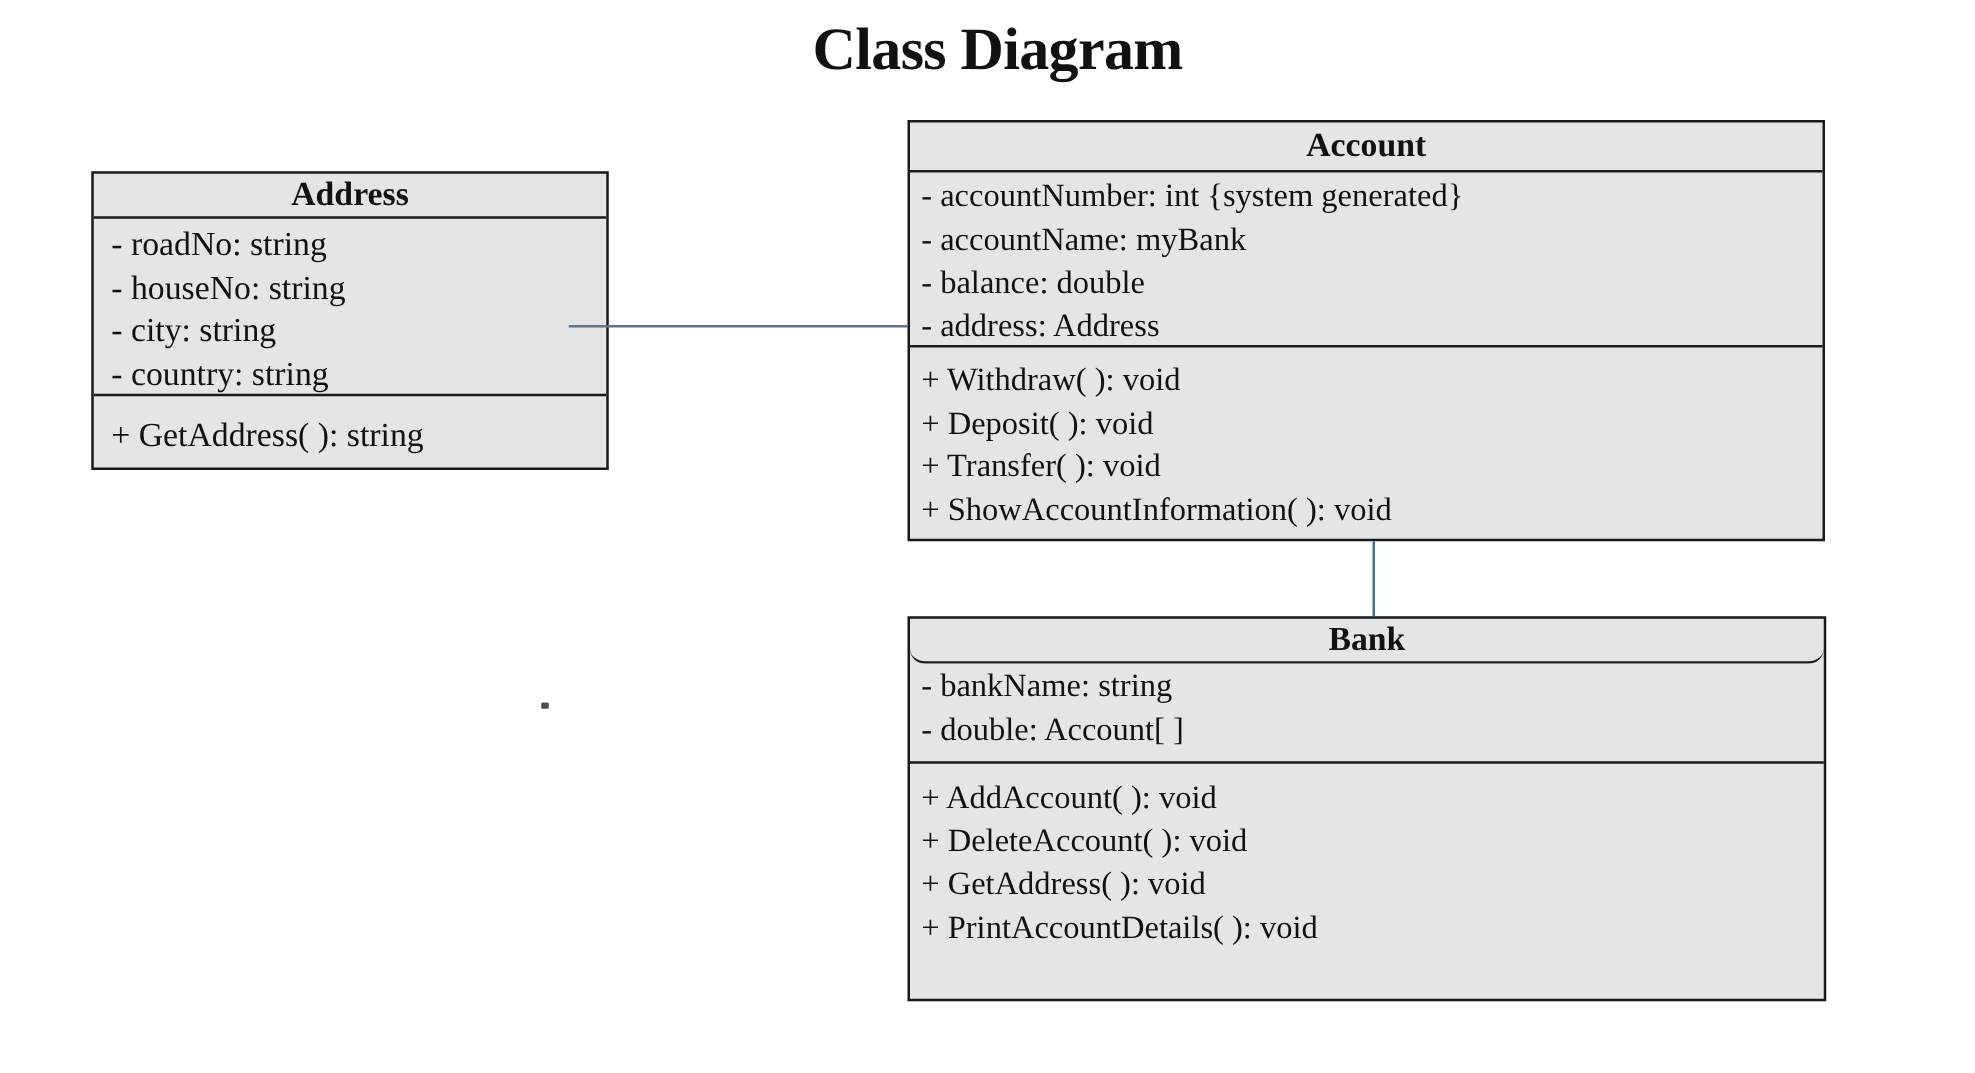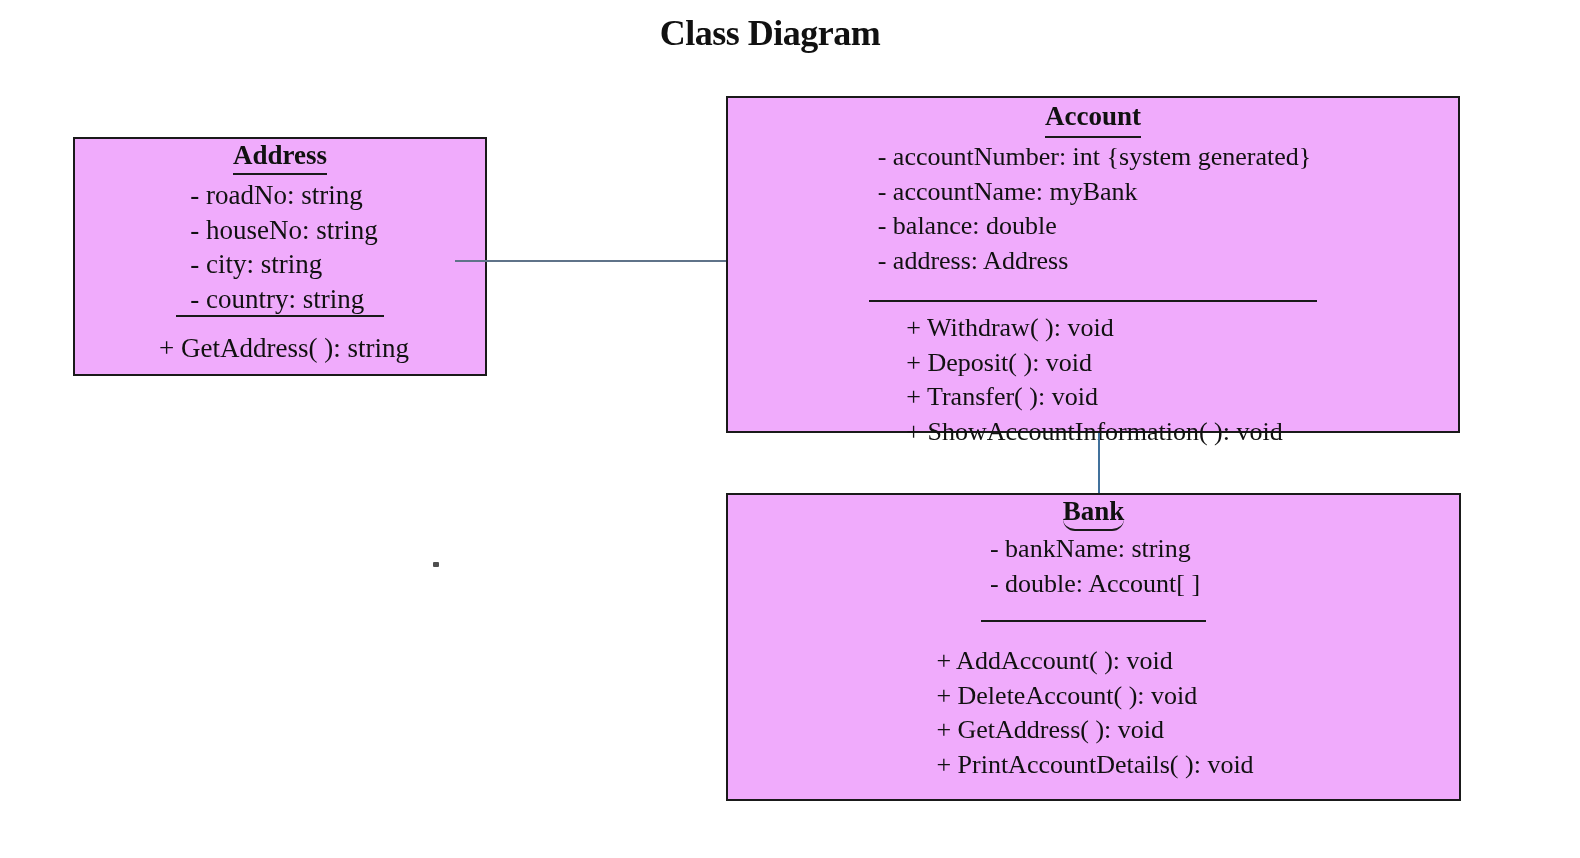--- a/index.html
+++ b/index.html
@@ -9,33 +9,32 @@
     font-family: "Liberation Serif", serif;
     position: relative;
     overflow: hidden;
     color: #111111;
   }
   .diagram-title {
     position: absolute;
     left: 650px; top: 12px;
     width: 240px;
     text-align: center;
-    font-size: 36px;
+    font-size: 48px;
     font-weight: 700;
     letter-spacing: -0.5px;
     white-space: nowrap;
   }
   .uml-box {
     position: absolute;
-    background: #f0abfc;
+    background: #e5e5e5;
     border: 2px solid #1a1a1a;
     box-sizing: border-box;
     display: flex;
     flex-direction: column;
-    align-items: center;
   }
   .uml-header {
     border-bottom: 2px solid #1a1a1a;
     box-sizing: border-box;
     text-align: center;
     font-weight: 700;
     font-size: 27px;
     flex: 0 0 auto;
   }
   .uml-attrs {
@@ -55,28 +54,28 @@
 
   
   #box-address { left: 73px; top: 137px; width: 414px; height: 239px; }
   #box-address .uml-header { height: 36px; line-height: 33px; }
   #box-address .uml-attrs  { height: 142px; padding: 3px 6px 0 14px; font-size: 27px; }
   #box-address .uml-methods{ padding: 14px 6px 0 14px; font-size: 27px; }
 
   
   #box-account { left: 726px; top: 96px; width: 734px; height: 337px; }
   #box-account .uml-header { height: 40px; line-height: 37px; }
-  #box-account .uml-attrs  { height: 164px; padding: 2px 6px 0 9px; }
+  #box-account .uml-attrs  { height: 140px; padding: 2px 6px 0 9px; }
   #box-account .uml-methods{ padding: 9px 6px 0 9px; }
 
   
   #box-bank { left: 726px; top: 493px; width: 735px; height: 308px; }
   #box-bank .uml-header { height: 36px; line-height: 33px; border-radius: 12px; }
-  #box-bank .uml-attrs  { height: 91px; padding: 1px 6px 0 9px; }
-  #box-bank .uml-methods{ padding: 10px 6px 0 9px; margin-top: 12px; }
+  #box-bank .uml-attrs  { height: 80px; padding: 1px 6px 0 9px; }
+  #box-bank .uml-methods{ padding: 10px 6px 0 9px; }
 
   .connector-h {
     position: absolute;
     left: 455px; top: 260px;
     width: 271px; height: 2px;
     background: #5f7389;
   }
   .connector-v {
     position: absolute;
     left: 1098px; top: 433px;

